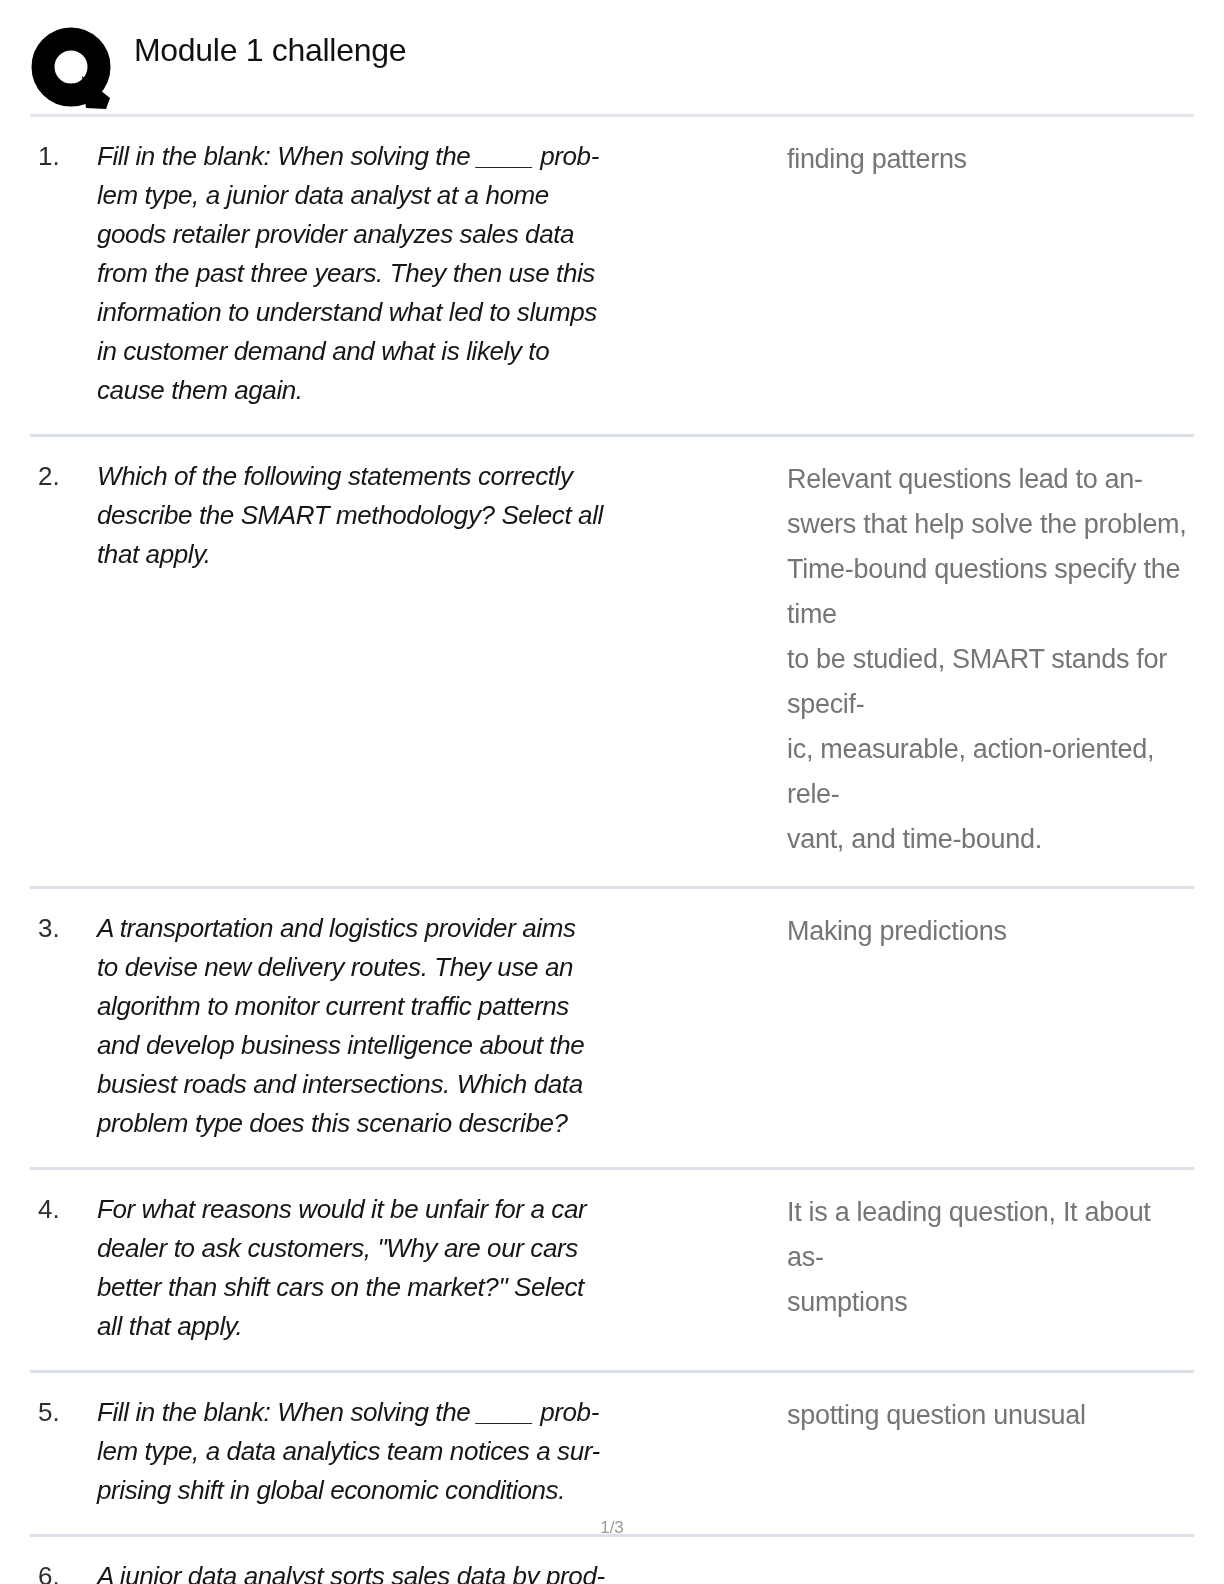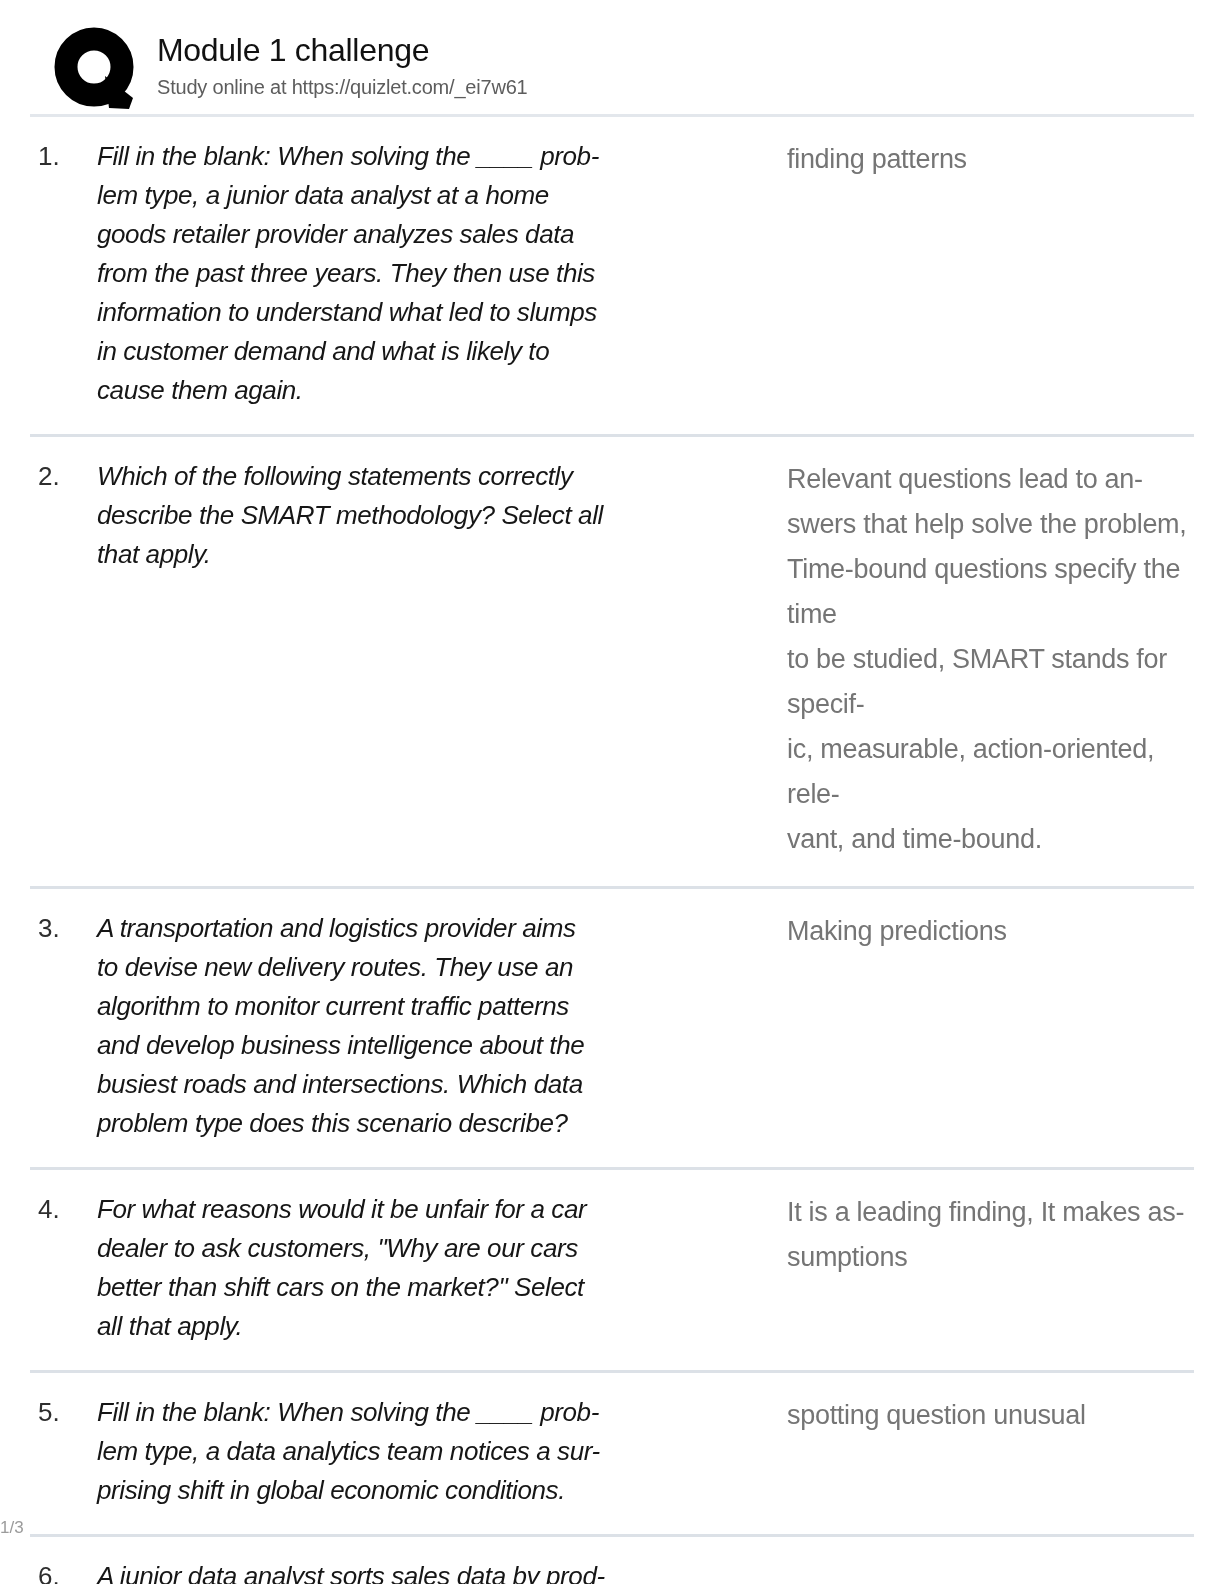--- a/index.html
+++ b/index.html
@@ -11,21 +11,20 @@
     margin: 0 auto;
     background: #ffffff;
     font-family: "Liberation Sans", sans-serif;
     overflow: hidden;
   }
   
   .header {
     display: flex;
     align-items: flex-start;
     padding: 26px 40px 0 30px;
-    margin-left: 23px;
   }
   .logo {
     width: 84px;
     height: 84px;
     flex: 0 0 auto;
   }
   .header-text { margin-left: 20px; padding-top: 6px; }
   .title {
     font-size: 32px;
     font-weight: 500;
@@ -80,40 +79,40 @@
     height: 3px;
     background: #dce1e7;
     margin: 0 30px;
   }
   
   .footer {
     position: absolute;
     left: 0;
     bottom: 46px;
     width: 100%;
+    text-align: center;
     font-size: 17px;
     font-weight: 300;
     color: #9b9b9b;
   }
 </style>
 </head>
 <body>
 
 <div class="page">
 
   <div class="header">
     <div class="logo">
       <svg width="84" height="84" viewBox="0 0 84 84" aria-hidden="true">
         <circle cx="41" cy="41" r="28" fill="none" stroke="#000000" stroke-width="23"></circle>
         <path d="M52 50 L80 72 L76 83 L56 82 Z" fill="#000000"></path>
       </svg>
     </div>
     <div class="header-text">
       <div class="title">Module 1 challenge</div>
-      <div class="subtitle">Study online at https://quizlet.com/_ei7w61</div>
     </div>
   </div>
   <div class="header-divider"></div>
 
   <div class="row">
     <div class="qnum">1.</div>
     <div class="qtext">Fill in the blank: When solving the ____ prob-
 lem type, a junior data analyst at a home
 goods retailer provider analyzes sales data
 from the past three years. They then use this
@@ -149,21 +148,21 @@
     <div class="atext">Making predictions</div>
   </div>
   <div class="row-divider"></div>
 
   <div class="row">
     <div class="qnum">4.</div>
     <div class="qtext">For what reasons would it be unfair for a car
 dealer to ask customers, "Why are our cars
 better than shift cars on the market?" Select
 all that apply.</div>
-    <div class="atext">It is a leading finding, It makes as-
+    <div class="atext">It is a leading question, It about as-
 sumptions</div>
   </div>
   <div class="row-divider"></div>
 
   <div class="row">
     <div class="qnum">5.</div>
     <div class="qtext">Fill in the blank: When solving the ____ prob-
 lem type, a data analytics team notices a sur-
 prising shift in global economic conditions.</div>
     <div class="atext">spotting question unusual</div>

